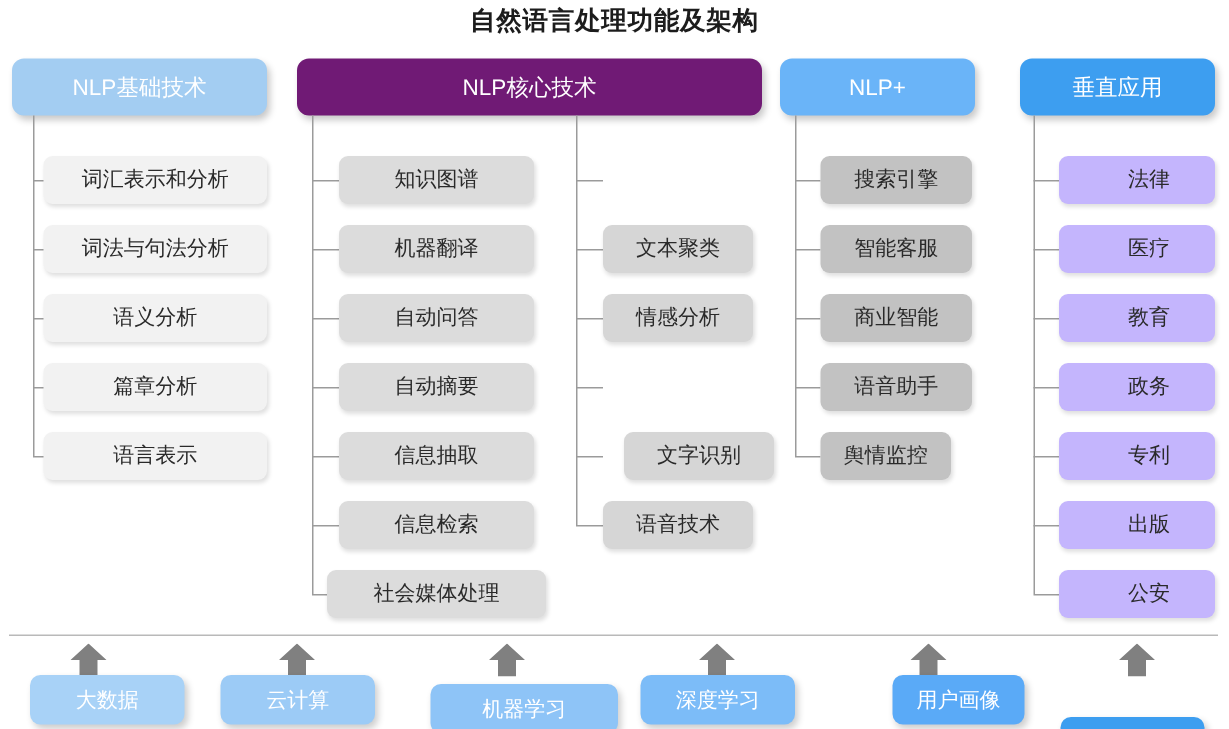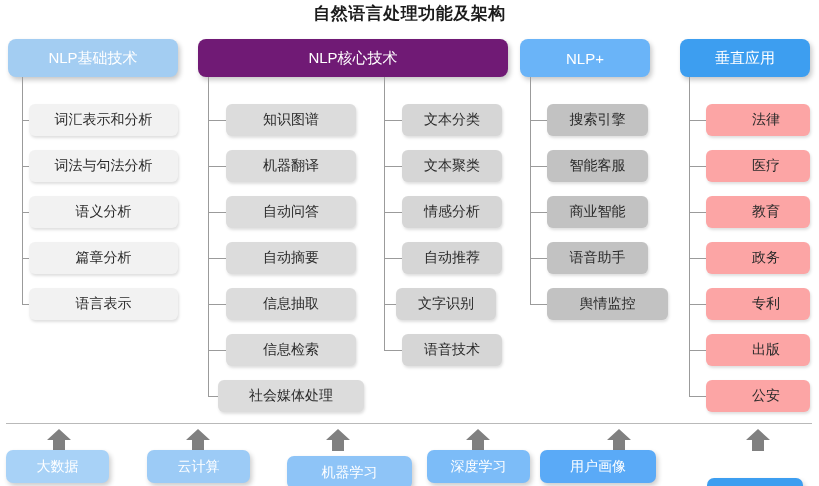--- a/index.html
+++ b/index.html
@@ -43,21 +43,21 @@
     display:flex;align-items:center;justify-content:center;
     font-size:14px;
     color:#2a2a2a;
     box-sizing:border-box;
     box-shadow:1px 2px 3px rgba(0,0,0,.13);
   }
   .g1{background:#f2f2f2;}
   .g2{background:#dcdcdc;}
   .g3{background:#d6d6d6;}
   .g4{background:#c2c2c2;}
-  .g5{background:#fca5a5;padding-left:16px;}
+  .g5{background:#c4b5fd;padding-left:16px;}
 
   
   .trunk{position:absolute;width:1px;background:#9b9b9b;}
   .branch{position:absolute;height:1px;background:#9b9b9b;}
 
   
   .hrule{position:absolute;left:6px;top:423px;width:806px;height:1px;background:#b9b9b9;}
 
   .arrow{
     position:absolute;width:26px;height:22px;
@@ -123,41 +123,39 @@
   <div class="node g2" style="left:218px;top:380px;width:146px;">社会媒体处理</div>
 
   <div class="trunk" style="left:384px;top:77px;height:273px;"></div>
   <div class="branch" style="left:384px;top:120px;width:18px;"></div>
   <div class="branch" style="left:384px;top:166px;width:18px;"></div>
   <div class="branch" style="left:384px;top:212px;width:18px;"></div>
   <div class="branch" style="left:384px;top:258px;width:18px;"></div>
   <div class="branch" style="left:384px;top:304px;width:18px;"></div>
   <div class="branch" style="left:384px;top:350px;width:18px;"></div>
 
-  <div class="node g3" style="left:402px;top:104px;width:100px;">文本分类</div>
   <div class="node g3" style="left:402px;top:150px;width:100px;">文本聚类</div>
   <div class="node g3" style="left:402px;top:196px;width:100px;">情感分析</div>
-  <div class="node g3" style="left:402px;top:242px;width:100px;">自动推荐</div>
-  <div class="node g3" style="left:396px;top:288px;width:100px;">文字识别</div>
+  <div class="node g3" style="left:416px;top:288px;width:100px;">文字识别</div>
   <div class="node g3" style="left:402px;top:334px;width:100px;">语音技术</div>
 
   <div class="hdr hdr-3" style="left:520px;top:39px;width:130px;">NLP+</div>
 
   <div class="trunk" style="left:530px;top:77px;height:227px;"></div>
   <div class="branch" style="left:530px;top:120px;width:17px;"></div>
   <div class="branch" style="left:530px;top:166px;width:17px;"></div>
   <div class="branch" style="left:530px;top:212px;width:17px;"></div>
   <div class="branch" style="left:530px;top:258px;width:17px;"></div>
   <div class="branch" style="left:530px;top:304px;width:17px;"></div>
 
   <div class="node g4" style="left:547px;top:104px;width:101px;">搜索引擎</div>
   <div class="node g4" style="left:547px;top:150px;width:101px;">智能客服</div>
   <div class="node g4" style="left:547px;top:196px;width:101px;">商业智能</div>
   <div class="node g4" style="left:547px;top:242px;width:101px;">语音助手</div>
-  <div class="node g4" style="left:547px;top:288px;width:121px;font-family:Liberation Mono, monospace;">舆情监控</div>
+  <div class="node g4" style="left:547px;top:288px;width:87px;font-family:Liberation Mono, monospace;">舆情监控</div>
 
   <div class="hdr hdr-4" style="left:680px;top:39px;width:130px;">垂直应用</div>
 
   <div class="trunk" style="left:689px;top:77px;height:319px;"></div>
   <div class="branch" style="left:689px;top:120px;width:17px;"></div>
   <div class="branch" style="left:689px;top:166px;width:17px;"></div>
   <div class="branch" style="left:689px;top:212px;width:17px;"></div>
   <div class="branch" style="left:689px;top:258px;width:17px;"></div>
   <div class="branch" style="left:689px;top:304px;width:17px;"></div>
   <div class="branch" style="left:689px;top:350px;width:17px;"></div>
@@ -197,20 +195,20 @@
     <svg width="26" height="22" viewBox="0 0 26 22">
         <path d="M13 0 L25 11 L19 11 L19 22 L7 22 L7 11 L1 11 Z" fill="#808080"></path>
       </svg>
   </div>
   <div class="arrow" style="left:745px;top:429px;">
     <svg width="26" height="22" viewBox="0 0 26 22">
         <path d="M13 0 L25 11 L19 11 L19 22 L7 22 L7 11 L1 11 Z" fill="#808080"></path>
       </svg>
   </div>
 
-  <div class="base b1" style="left:6px;top:450px;width:103px;">大数据</div>
+  <div class="base b1" style="left:20px;top:450px;width:103px;">大数据</div>
   <div class="base b2" style="left:147px;top:450px;width:103px;">云计算</div>
   <div class="base b3" style="left:287px;top:456px;width:125px;">机器学习</div>
   <div class="base b4" style="left:427px;top:450px;width:103px;">深度学习</div>
-  <div class="base b5" style="left:540px;top:450px;width:116px;">用户画像</div>
+  <div class="base b5" style="left:595px;top:450px;width:88px;">用户画像</div>
   <div class="base b6" style="left:707px;top:450px;width:96px;margin-top:28px;">领域知识</div>
 
 </div>
 
 </body></html>

